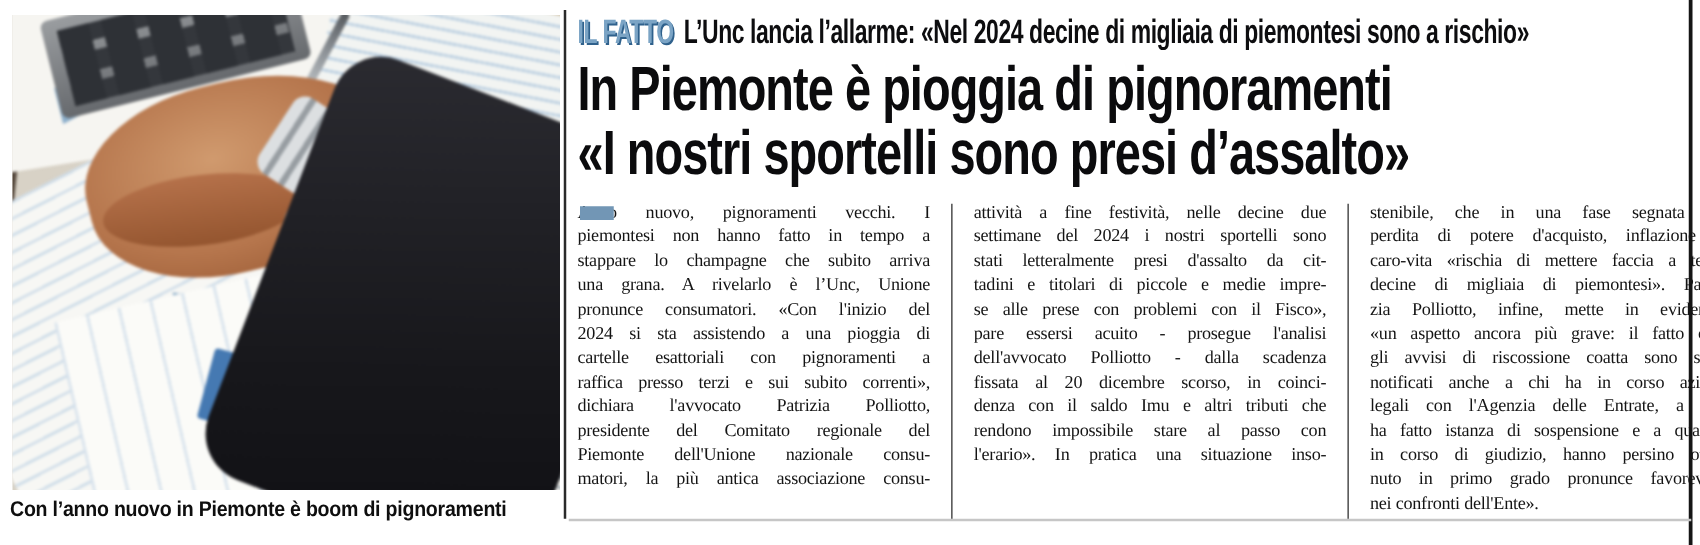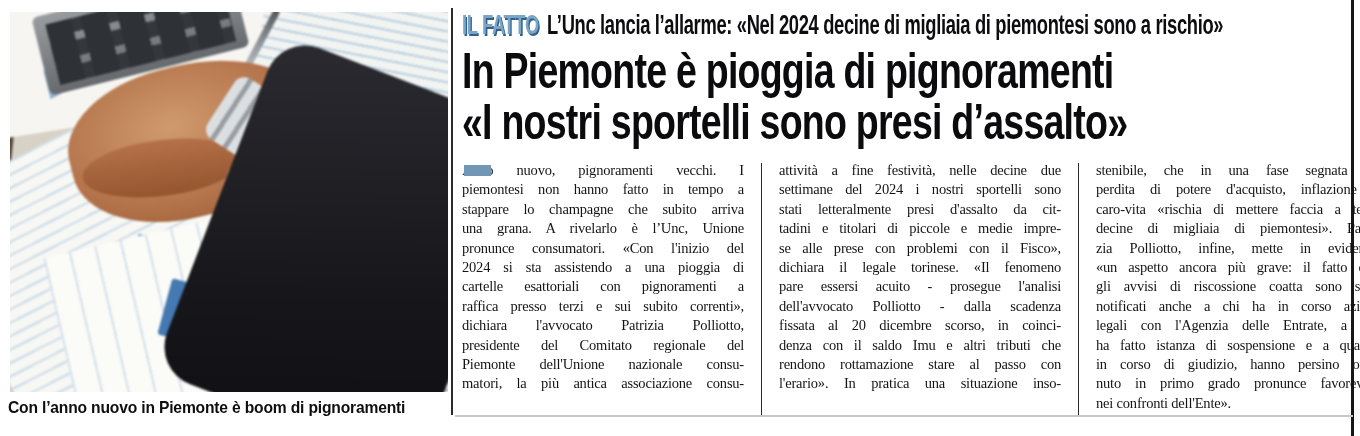--- a/index.html
+++ b/index.html
@@ -150,26 +150,25 @@
         <div class="line">Piemonte dell'Unione nazionale consu-</div>
         <div class="line">matori, la più antica associazione consu-</div>
       </div>
     <div class="colrule"></div>
     <div class="col" data-col="1">
         <div class="line">attività a fine festività, nelle decine due</div>
         <div class="line">settimane del 2024 i nostri sportelli sono</div>
         <div class="line">stati letteralmente presi d'assalto da cit-</div>
         <div class="line">tadini e titolari di piccole e medie impre-</div>
         <div class="line">se alle prese con problemi con il Fisco»,</div>
-        <div class="line">dichiara il legale torinese. «Il fenomeno</div>
         <div class="line">pare essersi acuito - prosegue l'analisi</div>
         <div class="line">dell'avvocato Polliotto - dalla scadenza</div>
         <div class="line">fissata al 20 dicembre scorso, in coinci-</div>
         <div class="line">denza con il saldo Imu e altri tributi che</div>
-        <div class="line">rendono rottamazione stare al passo con</div>
+        <div class="line">rendono impossibile stare al passo con</div>
         <div class="line">l'erario». In pratica una situazione inso-</div>
       </div>
     <div class="colrule"></div>
     <div class="col" data-col="2">
         <div class="line">stenibile, che in una fase segnata da</div>
         <div class="line">perdita di potere d'acquisto, inflazione e</div>
         <div class="line">caro-vita «rischia di mettere faccia a terra</div>
         <div class="line">decine di migliaia di piemontesi». Patri-</div>
         <div class="line">zia Polliotto, infine, mette in evidenza</div>
         <div class="line">«un aspetto ancora più grave: il fatto che</div>

